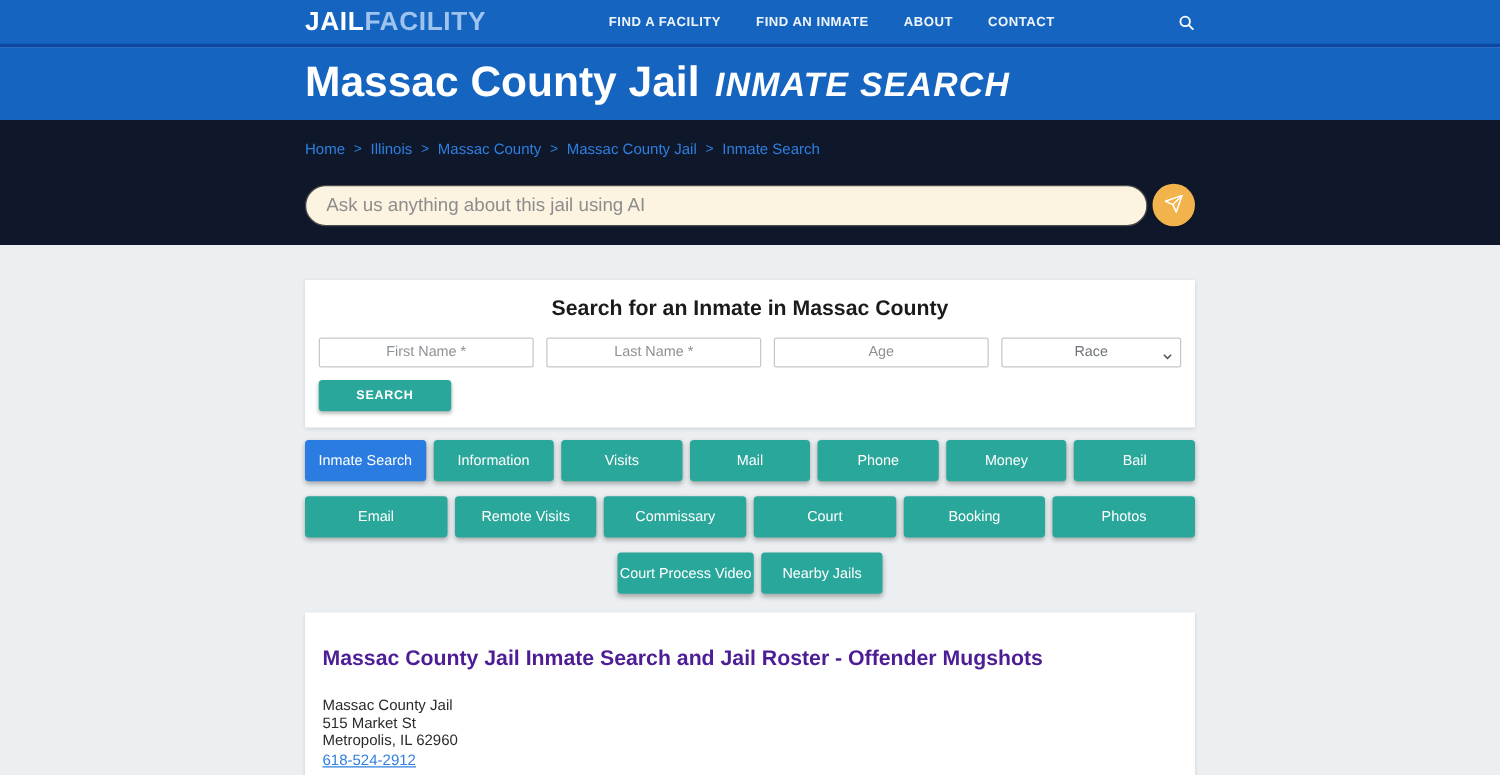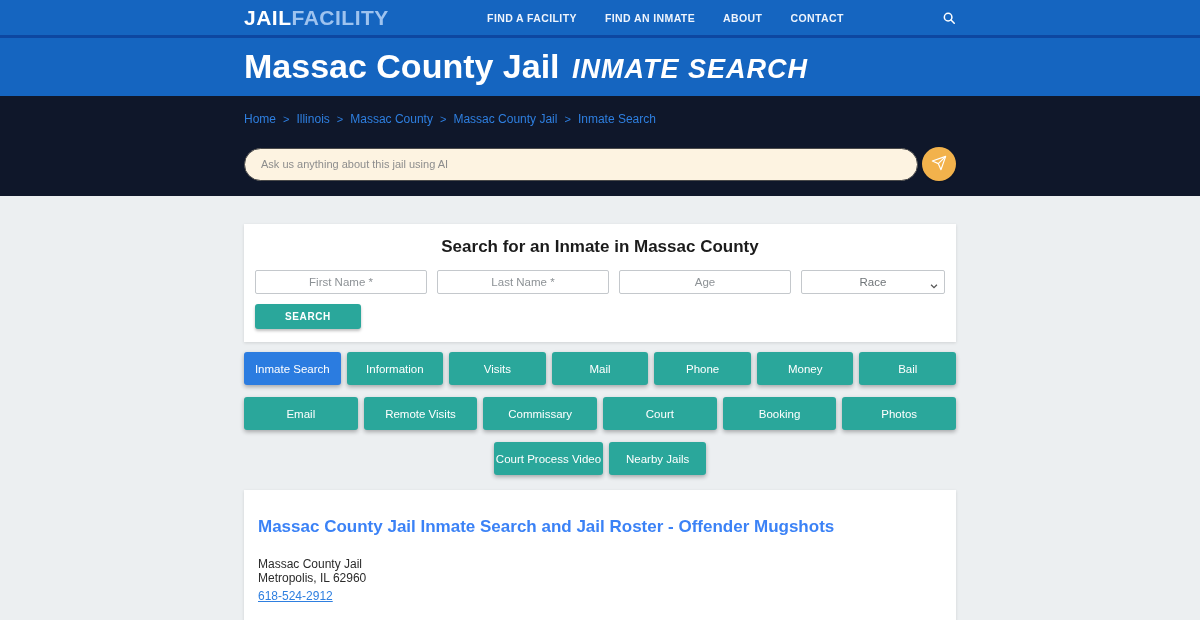--- a/index.html
+++ b/index.html
@@ -22,21 +22,21 @@
   .banner-inner { width:712px; margin:0 auto; padding-top:9px; white-space:nowrap; }
   .banner-title { color:#ffffff; font-size:34px; font-weight:bold; }
   .banner-sub { color:#ffffff; font-size:27px; font-style:italic; font-weight:600; letter-spacing:1px; margin-left:8px; }
 
   
   .strip { background:#0f172a; padding:16px 0 15px 0; }
   .crumbs { font-size:12px; display:flex; align-items:center; flex-wrap:nowrap; }
   .crumb { color:#2e7fe0; text-decoration:none; cursor:pointer; }
   .crumb-sep { color:#2e7fe0; margin:0 7px; font-size:11px; }
   .ai-row { margin-top:21px; display:flex; align-items:center; }
-  .ai-input { flex:0 0 674px; height:33px; background:#fdf3e1; border:1px solid #4a4a4a; border-radius:17px; padding:0 16px; font-size:11px; color:#333; outline:none; font-family:"Liberation Sans",sans-serif; }
+  .ai-input { flex:0 0 674px; height:33px; background:#fdf3e1; border:1px solid #4a4a4a; border-radius:17px; padding:0 16px; font-size:15px; color:#333; outline:none; font-family:"Liberation Sans",sans-serif; }
   .ai-input::placeholder { color:#8d8d8d; }
   .ai-send { width:34px; height:34px; margin-left:4px; border-radius:50%; background:#f2b24c; border:none; display:flex; align-items:center; justify-content:center; cursor:pointer; box-shadow:0 1px 2px rgba(0,0,0,.15); }
   .ai-send svg { width:16px; height:16px; }
 
   
   .gray { background:#eceff1; padding-top:28px; }
 
   
   .card { background:#ffffff; box-shadow:0 1px 3px rgba(0,0,0,.12); }
   .search-card { padding:13px 11px 13px 11px; }
@@ -52,21 +52,21 @@
   
   .btn-grid { margin-top:10px; }
   .btn-row { display:flex; gap:6px; margin-bottom:12px; }
   .btn-row.centered { justify-content:center; }
   .nav-btn { flex:1; height:33px; background:#2aa79b; border:none; border-radius:3px; color:#fff; font-size:11.5px; cursor:pointer; box-shadow:0 2px 4px rgba(0,0,0,.3); font-family:"Liberation Sans",sans-serif; white-space:nowrap; padding:0 2px; }
   .btn-row.centered .nav-btn { flex:0 0 97px; }
   .nav-btn.active { background:#2b7ce0; }
 
   
   .info-card { margin-top:15px; padding:27px 14px 30px 14px; min-height:130px; }
-  .info-heading { font-size:17px; font-weight:bold; color:#3b82f6; }
+  .info-heading { font-size:17px; font-weight:bold; color:#4c1d95; }
   .address { margin-top:21px; font-size:12px; color:#2b2b2b; line-height:13.8px; }
   .phone-link { display:inline-block; margin-top:1px; font-size:12px; color:#2e7fe0; text-decoration:underline; cursor:pointer; }
 </style>
 </head>
 <body>
 
 <div class="topbar">
   <div class="topbar-inner">
     <div class="logo">
       <span class="p1">JAIL</span><span class="p2">FACILITY</span>
@@ -170,19 +170,20 @@
       <button class="nav-btn">Court Process Video</button>
           <button class="nav-btn">Nearby Jails</button>
         </div>
     </div>
 
     <div class="card info-card">
       <div class="info-heading">Massac County Jail Inmate Search and Jail Roster - Offender Mugshots</div>
       <div class="address">
 
       <div>Massac County Jail</div>
+          <div>515 Market St</div>
           <div>Metropolis, IL 62960</div>
         </div>
       <a class="phone-link">618-524-2912</a>
     </div>
 
   </div>
 </div>
 
 </body></html>

